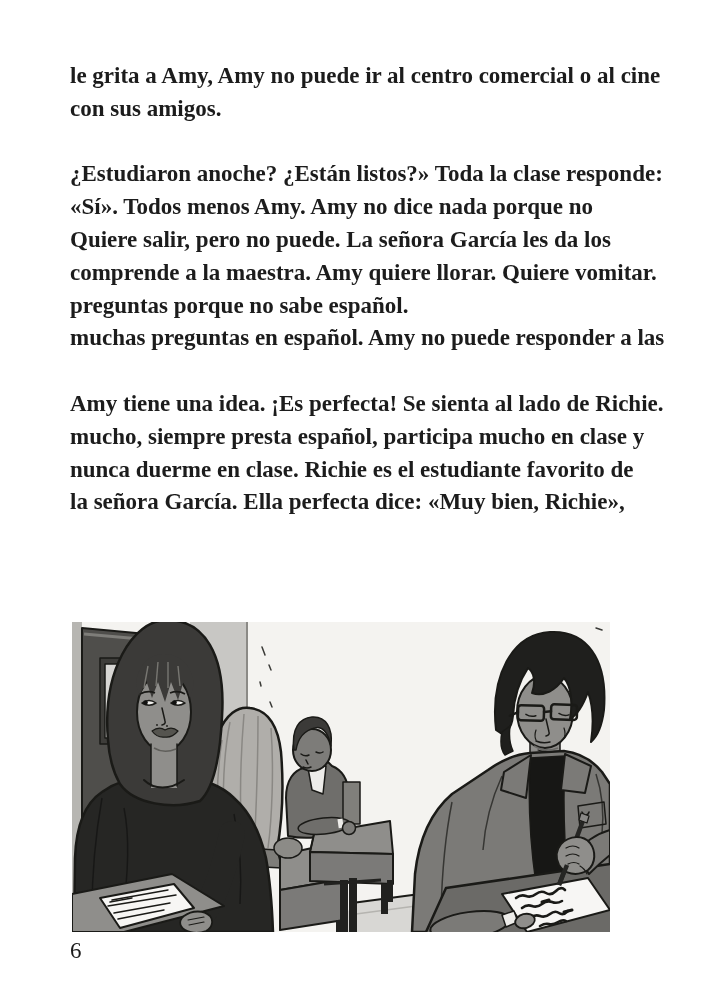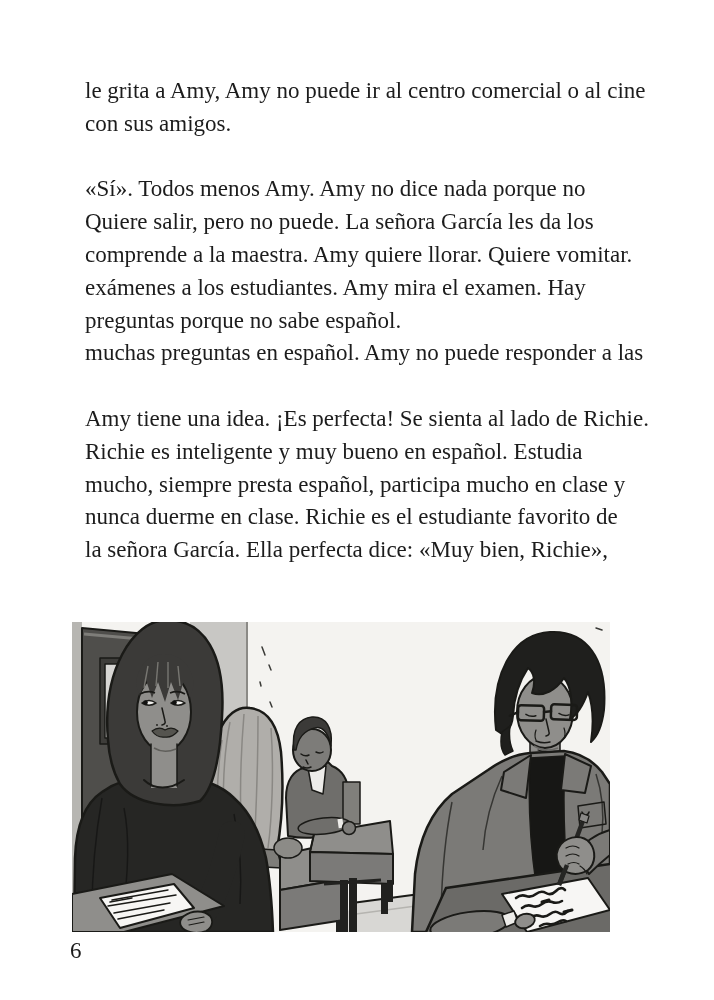--- a/index.html
+++ b/index.html
@@ -5,21 +5,21 @@
   html,body{margin:0;padding:0;}
   body{
     width:714px;height:1000px;position:relative;overflow:hidden;
     background:#ffffff;
     font-family:"Liberation Serif","DejaVu Serif",serif;
   }
   .text-block{
     position:absolute;left:70px;top:60px;width:590px;
     font-size:23px;line-height:32.8px;color:#1c1c1c;
   }
-  .text-block p{margin:15px;padding:0;}
+  .text-block p{margin:0;padding:0;font-weight:bold;}
   .text-block p + p{margin-top:32.8px;}
   .line{display:block;white-space:pre;}
   .page-number{
     position:absolute;left:70px;top:938px;
     font-size:23px;color:#1c1c1c;
   }
   .illustration-wrap{
     position:absolute;left:72px;top:622px;width:538px;height:310px;
   }
   svg{display:block;}
@@ -56,30 +56,29 @@
 </style>
 </head>
 <body style="background: rgb(255, 255, 255);">
 
 <div class="text-block" id="story-paragraphs" style="color: rgb(28, 28, 28);">
     <p>
       <span class="line">le grita a Amy, Amy no puede ir al centro comercial o al cine</span>
       <span class="line">con sus amigos.</span>
     </p>
     <p>
+      <span class="line">¿Estudiaron anoche? ¿Están listos?» Toda la clase responde:</span>
       <span class="line">«Sí». Todos menos Amy. Amy no dice nada porque no</span>
       <span class="line">Quiere salir, pero no puede. La señora García les da los</span>
       <span class="line">comprende a la maestra. Amy quiere llorar. Quiere vomitar.</span>
-      <span class="line">exámenes a los estudiantes. Amy mira el examen. Hay</span>
       <span class="line">preguntas porque no sabe español.</span>
       <span class="line">muchas preguntas en español. Amy no puede responder a las</span>
     </p>
     <p>
       <span class="line">Amy tiene una idea. ¡Es perfecta! Se sienta al lado de Richie.</span>
-      <span class="line">Richie es inteligente y muy bueno en español. Estudia</span>
       <span class="line">mucho, siempre presta español, participa mucho en clase y</span>
       <span class="line">nunca duerme en clase. Richie es el estudiante favorito de</span>
       <span class="line">la señora García. Ella perfecta dice: «Muy bien, Richie»,</span>
     </p>
   </div>
 
 <div class="illustration-wrap">
 <svg width="538" height="310" viewBox="0 0 538 310">
 
   <g>

